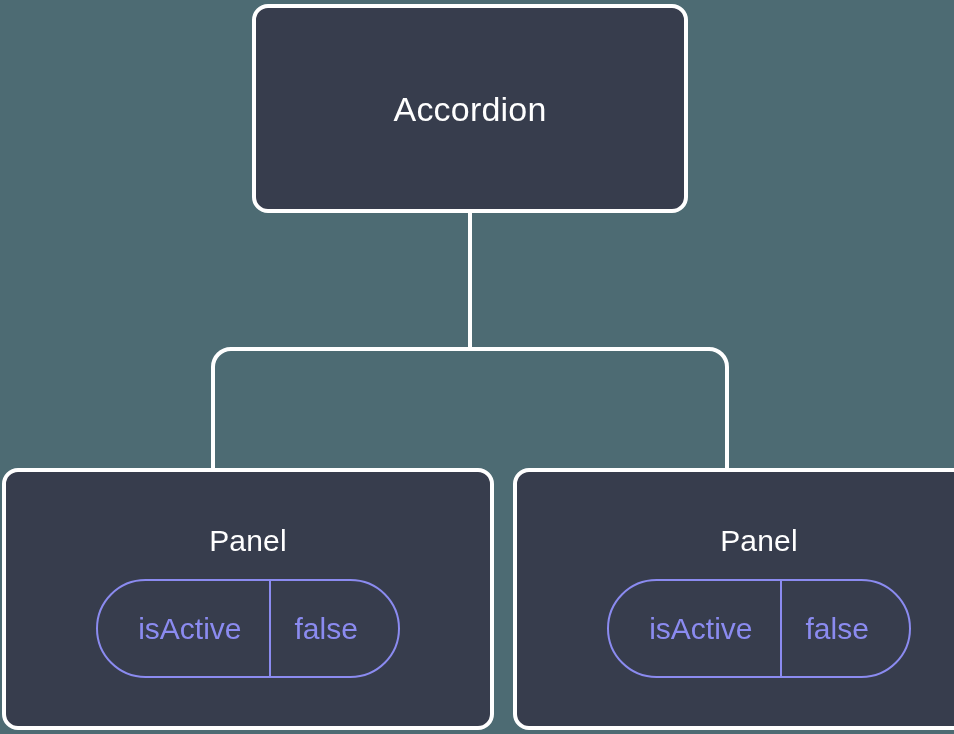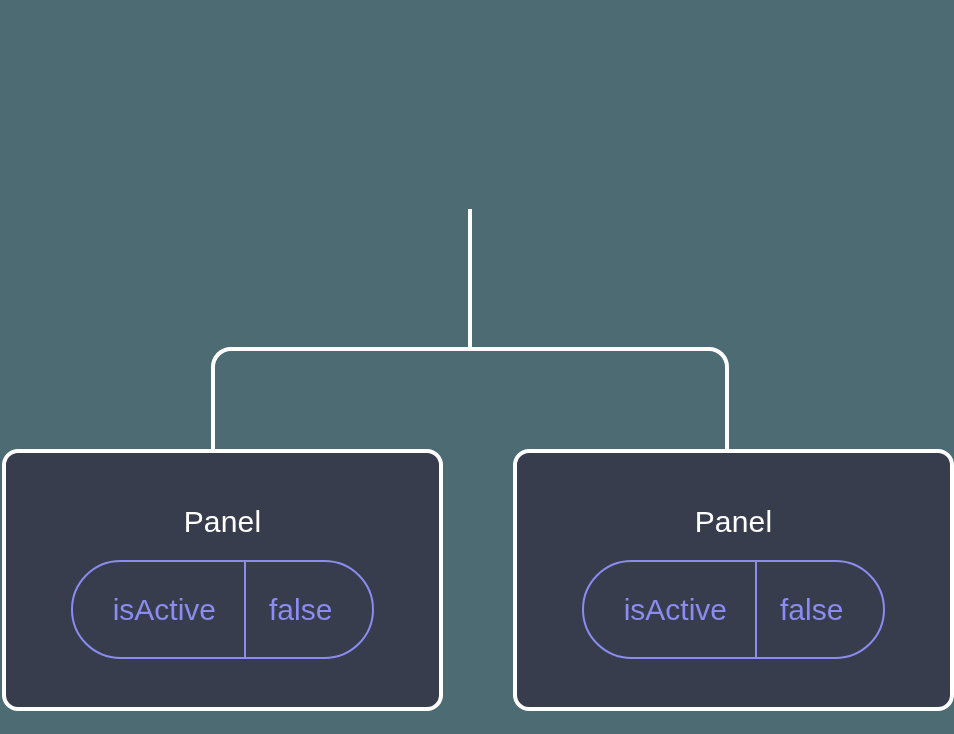--- a/index.html
+++ b/index.html
@@ -48,23 +48,23 @@
     width: 436px;
     height: 209px;
     justify-content: center;
   }
   .node-root .node-title {
     font-size: 34px;
     line-height: 1;
   }
 
   .node-child {
-    width: 441px;
+    width: 492px;
     height: 262px;
-    top: 449px;
+    top: 468px;
     justify-content: flex-start;
     padding-top: 52px;
   }
   .node-child-left  { left: 2px; }
   .node-child-right { left: 513px; }
 
   .node-title {
     color: #ffffff;
     font-size: 30px;
     font-weight: 400;
@@ -111,20 +111,23 @@
 <div id="canvas">
 
   <svg id="edges" viewBox="0 0 954 734" width="954" height="734" xmlns="http://www.w3.org/2000/svg">
 
     <path d="M470,209 L470,349" fill="none" stroke="#ffffff" stroke-width="4" stroke-linecap="butt"></path>
 
     <path d="M470,349 L231,349 A18,18 0 0 0 213,367 L213,470" fill="none" stroke="#ffffff" stroke-width="4" stroke-linecap="butt" stroke-linejoin="round"></path>
     <path d="M470,349 L709,349 A18,18 0 0 1 727,367 L727,470" fill="none" stroke="#ffffff" stroke-width="4" stroke-linecap="butt" stroke-linejoin="round"></path>
   </svg>
 
+  <div class="node node-root">
+    <span class="node-title">Accordion</span>
+  </div>
 
   <div class="node node-child node-child-left">
     <span class="node-title">Panel</span>
     <div class="prop-list">
       <div class="prop-pill">
         <span class="prop-key">isActive</span>
         <span class="prop-val">false</span>
       </div>
     </div>
   </div>

